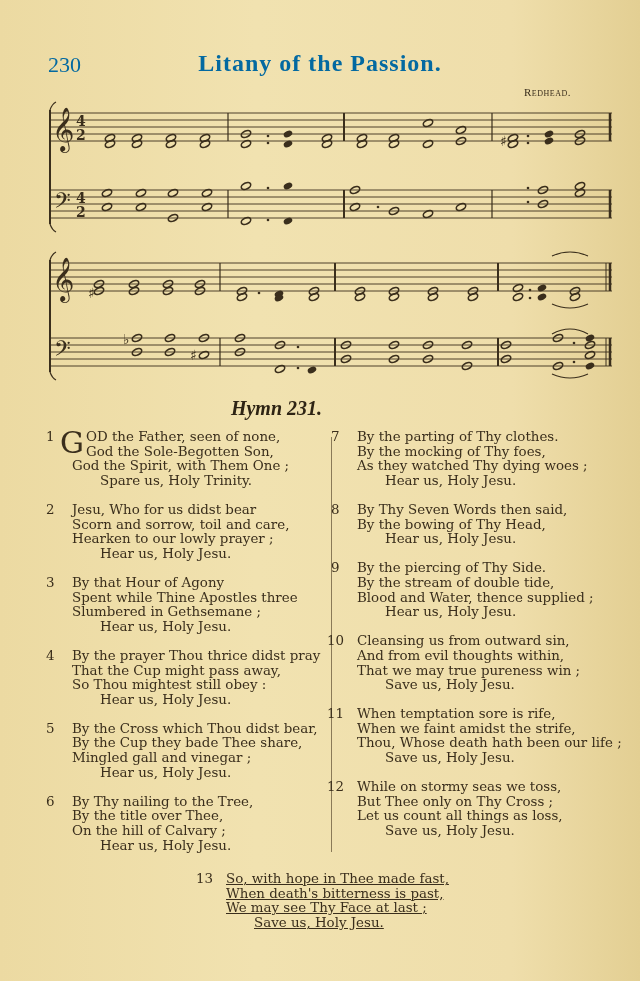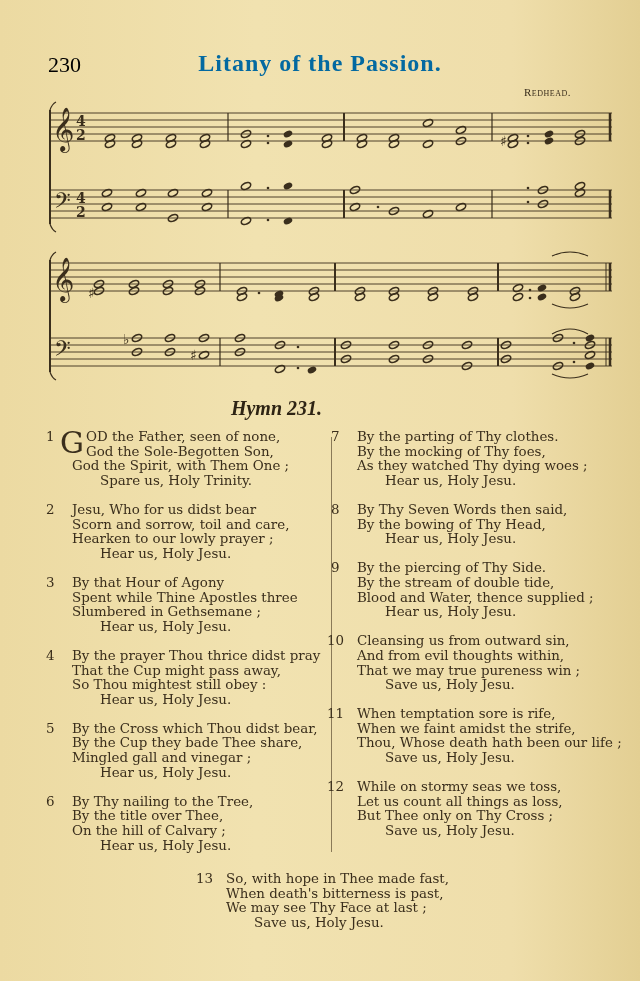--- a/index.html
+++ b/index.html
@@ -6,21 +6,21 @@
   body {
     width: 640px; height: 981px; overflow: hidden;
     background: #efdfaa;
     background-image: linear-gradient(90deg, #ecdaa2 0%, #f1e2b0 40%, #efdeab 80%, #e3cf93 100%);
     font-family: "DejaVu Serif", "Liberation Serif", serif;
     color: #3a2e1c;
     position: relative;
   }
   .page-number {
     position: absolute; left: 48px; top: 52px;
-    font-family: "Liberation Serif", serif; font-size: 22px; color: #000000;
+    font-family: "Liberation Serif", serif; font-size: 22px; color: #0369a1;
   }
   .page-title {
     position: absolute; left: 0; width: 640px; top: 50px; text-align: center;
     font-family: "Liberation Serif", serif; font-weight: bold; font-size: 24px;
     letter-spacing: 1px; color: #0369a1;
   }
   .composer {
     position: absolute; left: 524px; top: 86px;
     font-family: "Liberation Serif", serif; font-size: 11px; font-variant: small-caps;
     letter-spacing: 0.5px; color: #3a2e1c;
@@ -40,21 +40,21 @@
   }
   .verse { position: relative; margin-bottom: 14.6px; }
   .verse-num { position: absolute; left: -14px; top: 0; }
   .col-right .verse-num.two { left: -18px; }
   .line { display: block; white-space: nowrap; padding-left: 12px; }
   .refrain { display: block; white-space: nowrap; padding-left: 40px; }
   .dropcap {
     float: left; font-size: 30px; line-height: 26px; margin-right: 2px; margin-top: 0;
   }
   .final {
-    position: absolute; left: 214px; top: 872px; font-size: 13.4px; line-height: 14.6px;
+    position: absolute; left: 214px; top: 872px; font-size: 13.4px; line-height: 14.6px; text-decoration: underline;
   }
   .final .verse-num { left: -18px; }
 </style>
 </head>
 <body>
 
 <div class="page-number">230</div>
 <div class="page-title">Litany of the Passion.</div>
 <div class="composer">Redhead.</div>
 
@@ -368,22 +368,22 @@
   <div class="verse">
     <span class="verse-num two">11</span>
     <span class="line">When temptation sore is rife,</span>
     <span class="line">When we faint amidst the strife,</span>
     <span class="line">Thou, Whose death hath been our life ;</span>
     <span class="refrain">Save us, Holy Jesu.</span>
   </div>
   <div class="verse">
     <span class="verse-num two">12</span>
     <span class="line">While on stormy seas we toss,</span>
+    <span class="line">But Thee only on Thy Cross ;</span>
     <span class="line">Let us count all things as loss,</span>
-    <span class="line">But Thee only on Thy Cross ;</span>
     <span class="refrain">Save us, Holy Jesu.</span>
   </div>
 </div>
 
 <div class="final">
   <span class="verse-num">13</span>
   <span class="line">So, with hope in Thee made fast,</span>
   <span class="line">When death's bitterness is past,</span>
   <span class="line">We may see Thy Face at last ;</span>
   <span class="refrain">Save us, Holy Jesu.</span>

